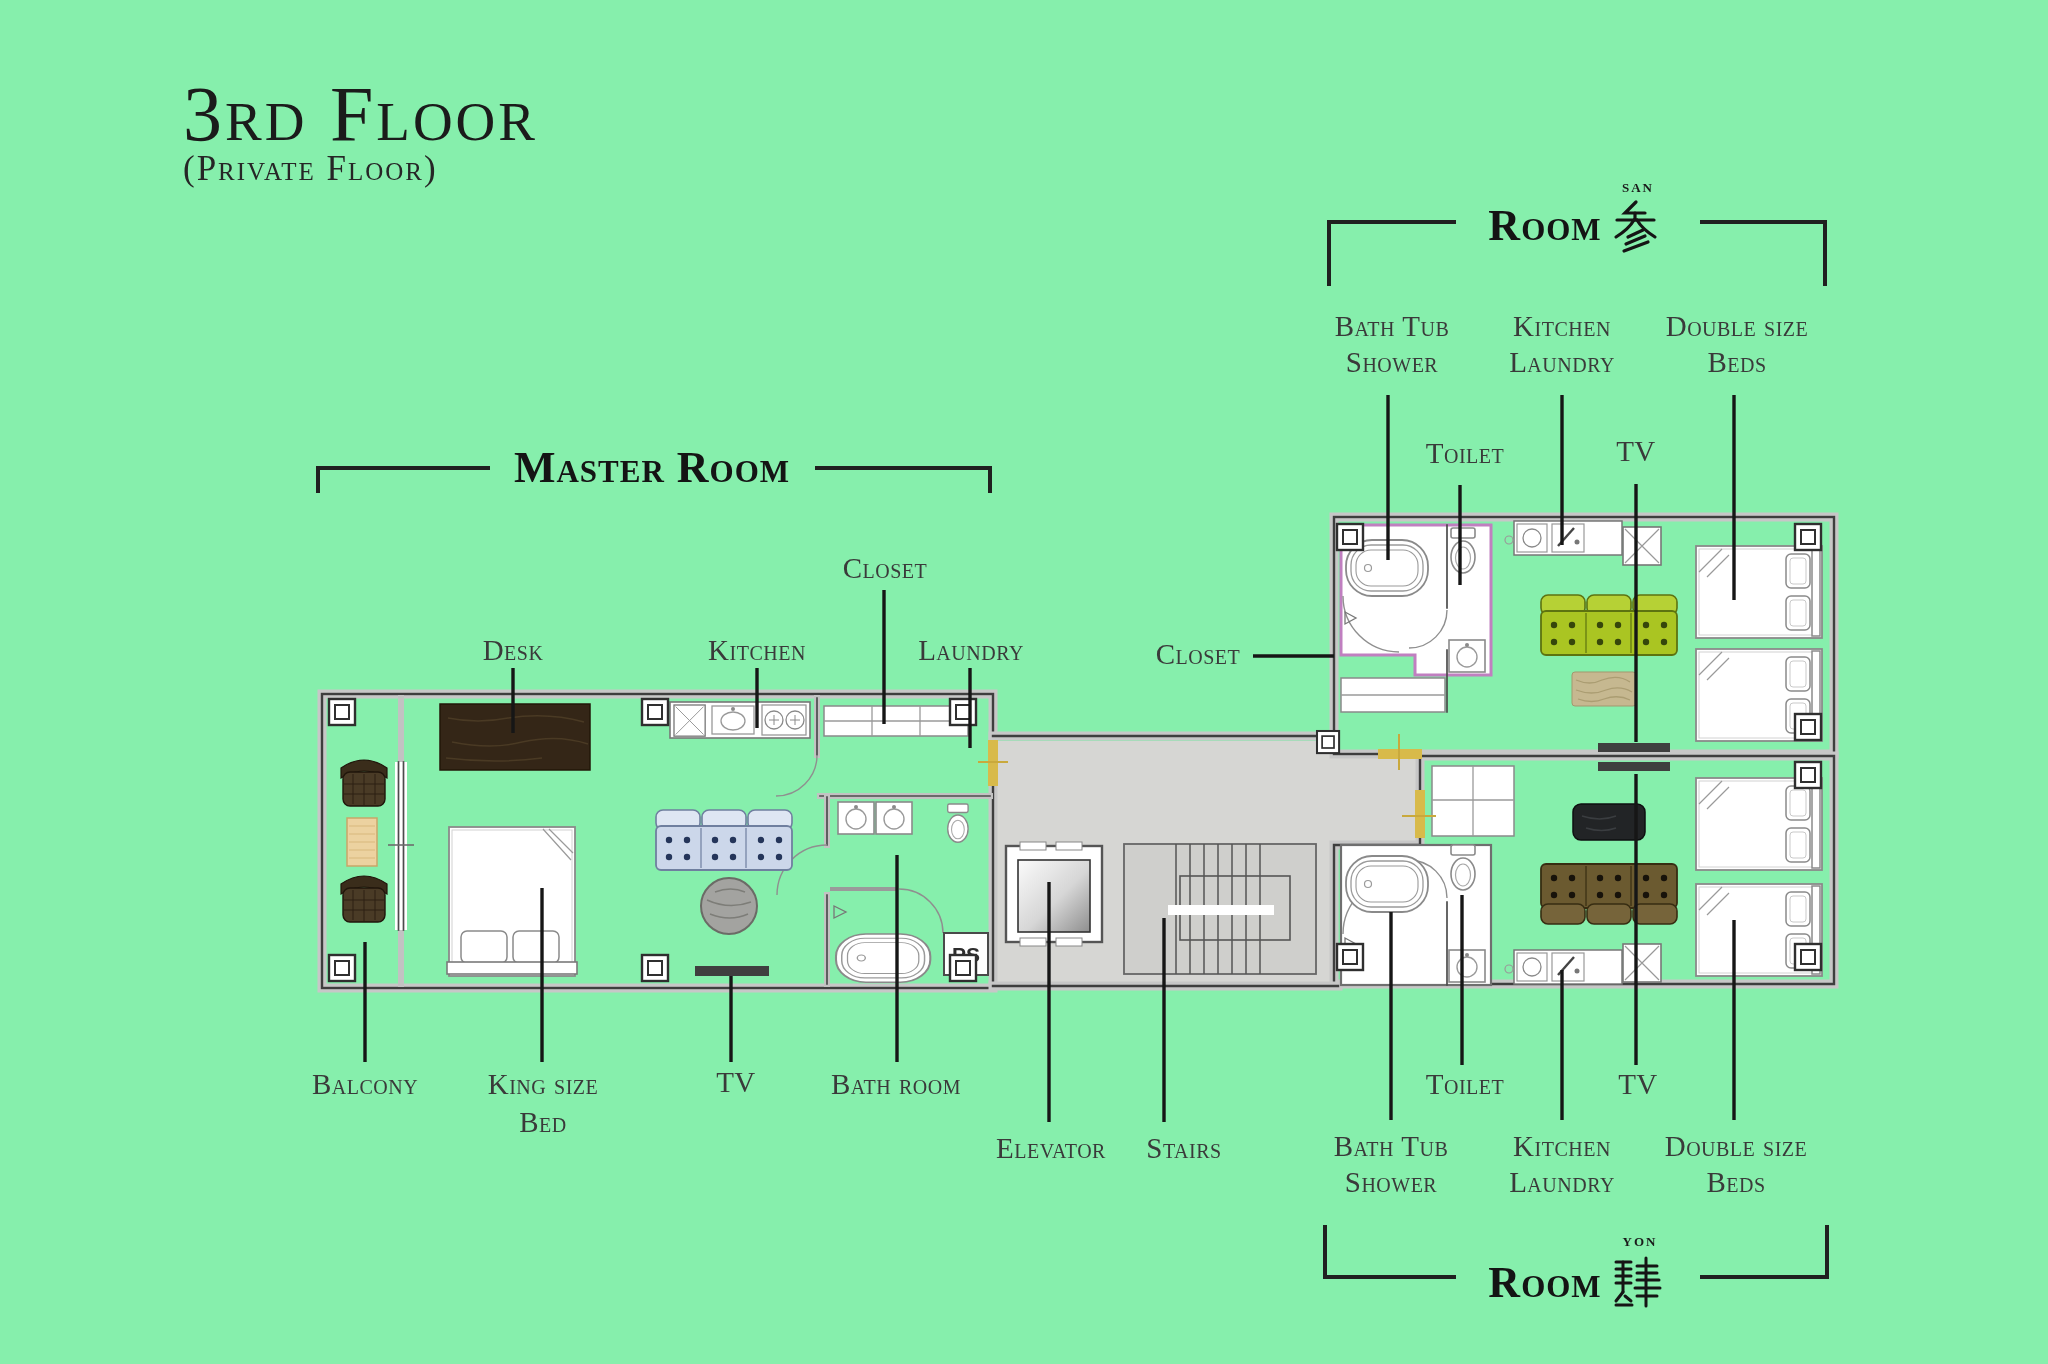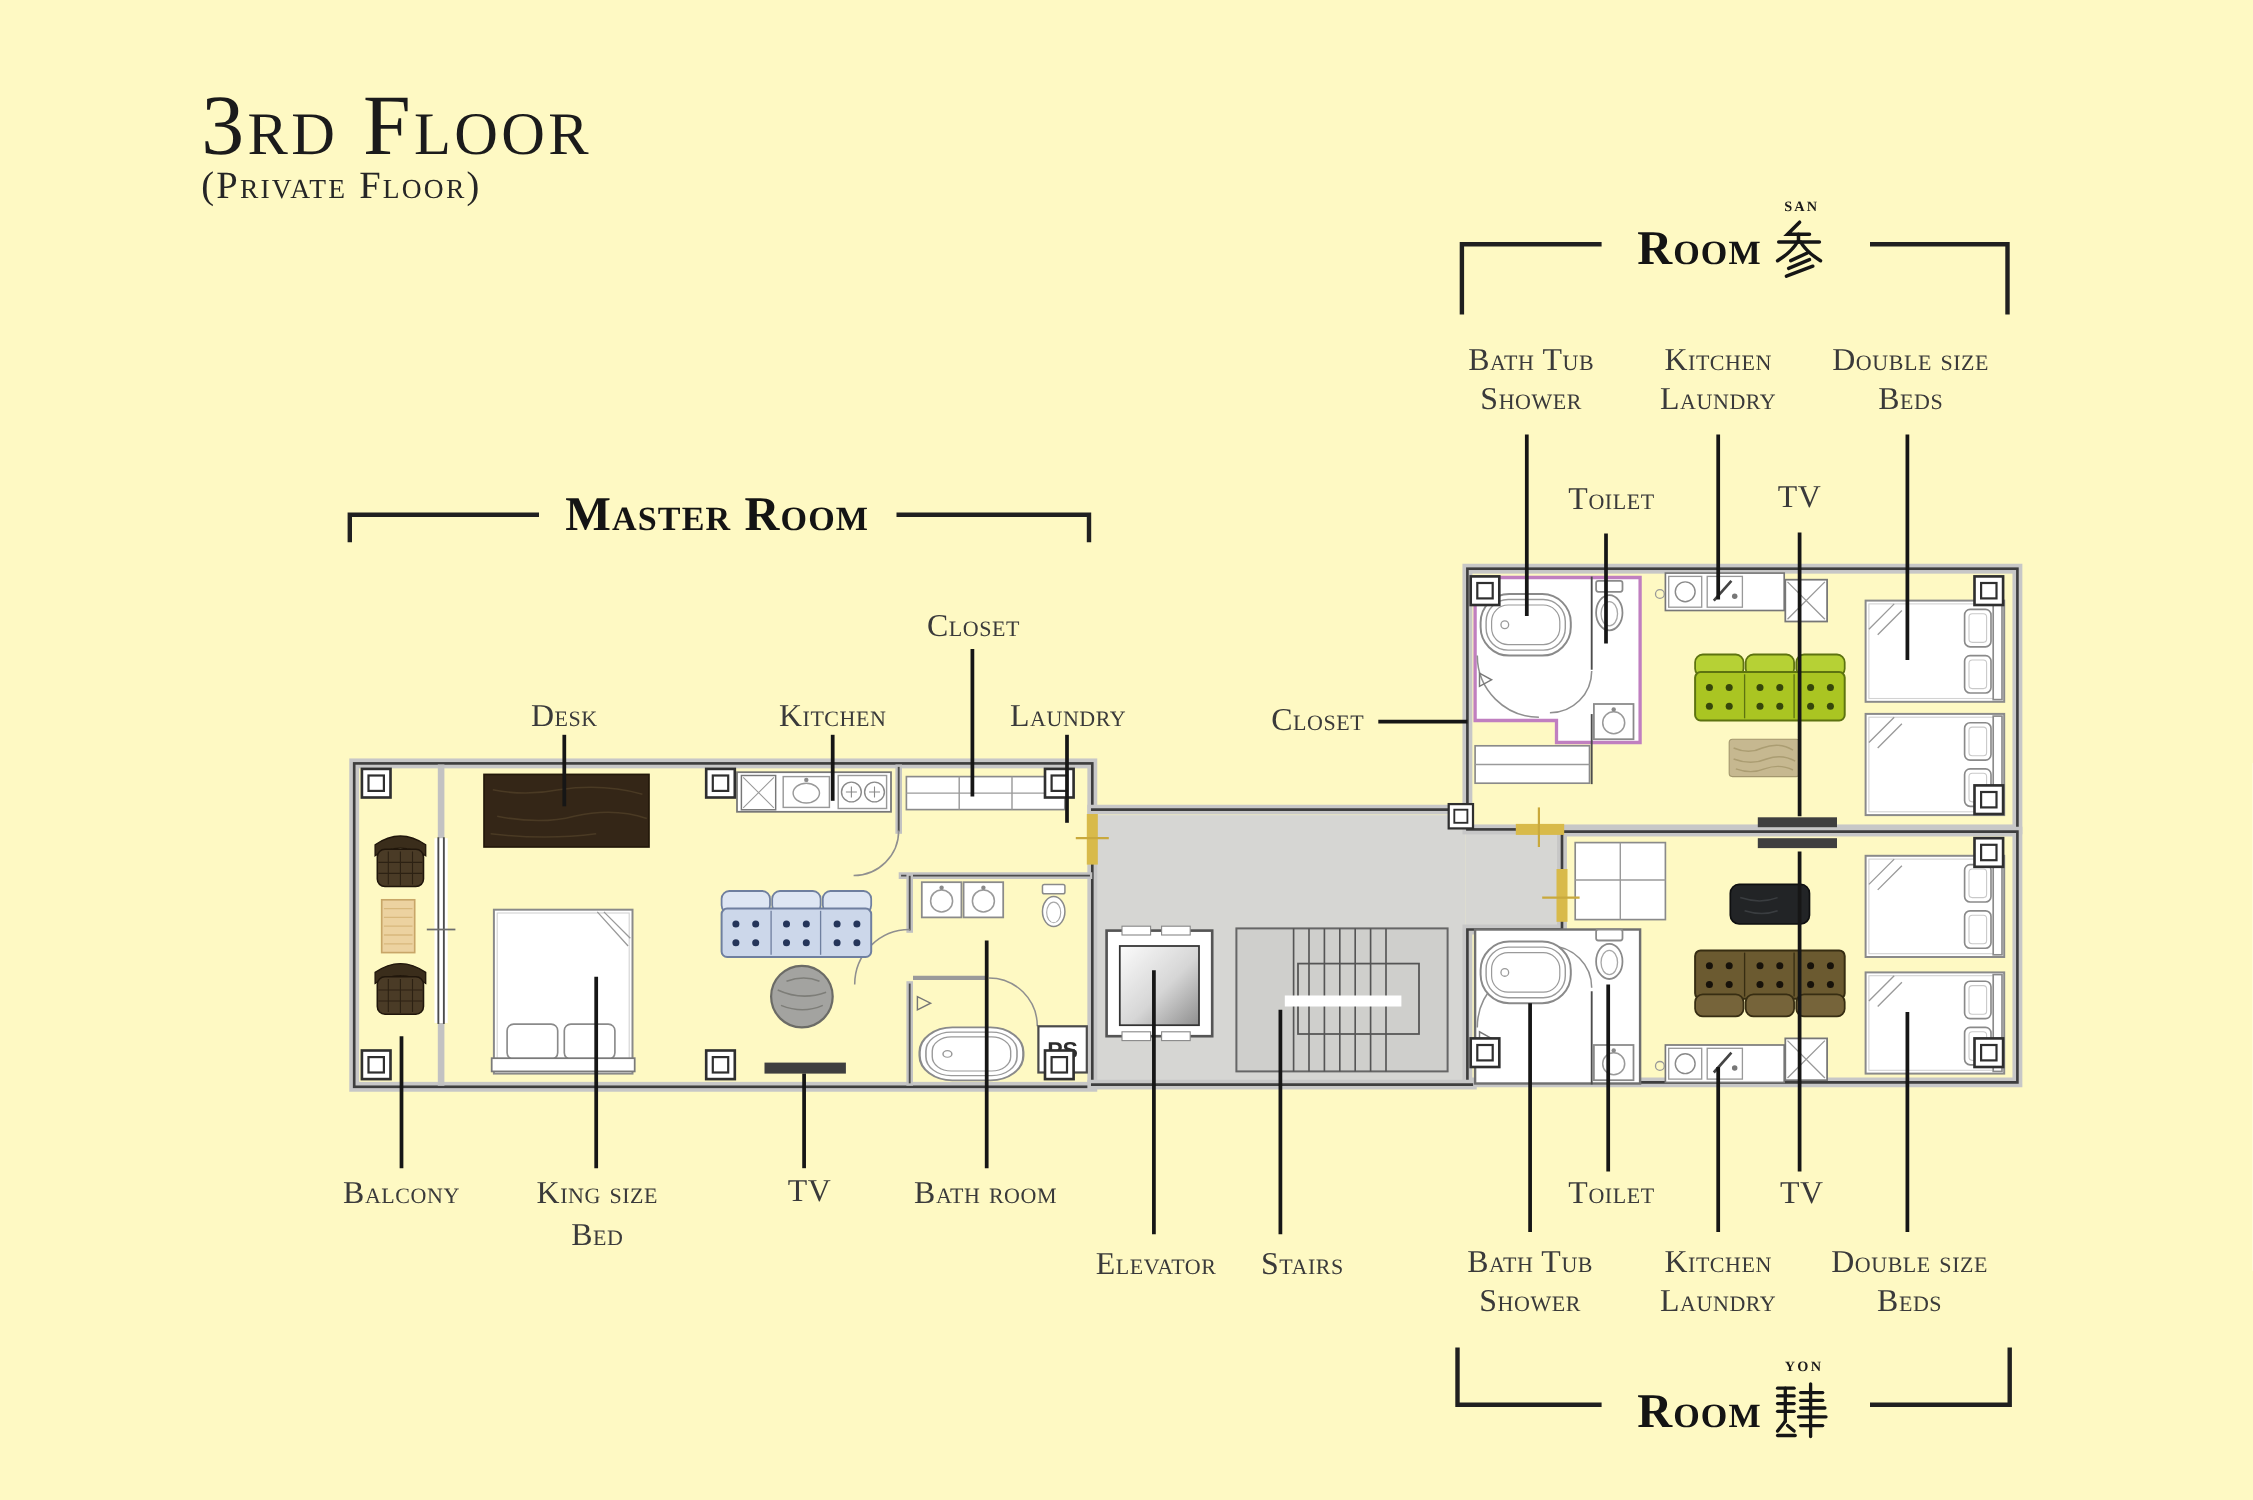--- a/index.html
+++ b/index.html
@@ -1,16 +1,16 @@
 <!DOCTYPE html>
 <html><head>
 <meta charset="utf-8">
 <style>
   html,body{margin:0;padding:0;background:#ffffff;}
-  .stage{position:relative;width:2048px;height:1364px;background:#fef9c3;overflow:hidden;}
+  .stage{position:relative;width:2048px;height:1364px;background:#86efac;overflow:hidden;}
   svg{display:block;}
   text{font-family:"Liberation Serif","DejaVu Serif",serif;font-variant:small-caps;fill:#2e2e2e;}
   .t-title{font-size:78px;letter-spacing:3px;fill:#1b1b1b;}
   .t-sub{font-size:35px;letter-spacing:2px;fill:#262626;}
   .t-room{font-size:44px;font-weight:bold;letter-spacing:1px;fill:#141414;}
   .t-label{font-size:29px;letter-spacing:0.5px;fill:#3a3a3a;}
   .t-small{font-size:19px;font-weight:bold;letter-spacing:2px;fill:#1a1a1a;}
   .t-ps{font-family:"Liberation Sans","DejaVu Sans",sans-serif;font-variant:normal;font-size:21px;font-weight:bold;fill:#2d2d2d;}
   .wall{stroke:#c7c7c7;stroke-width:9;fill:none;stroke-linecap:square;}
   .wallline{stroke:#3e3e3e;stroke-width:2.4;fill:none;stroke-linecap:square;}

